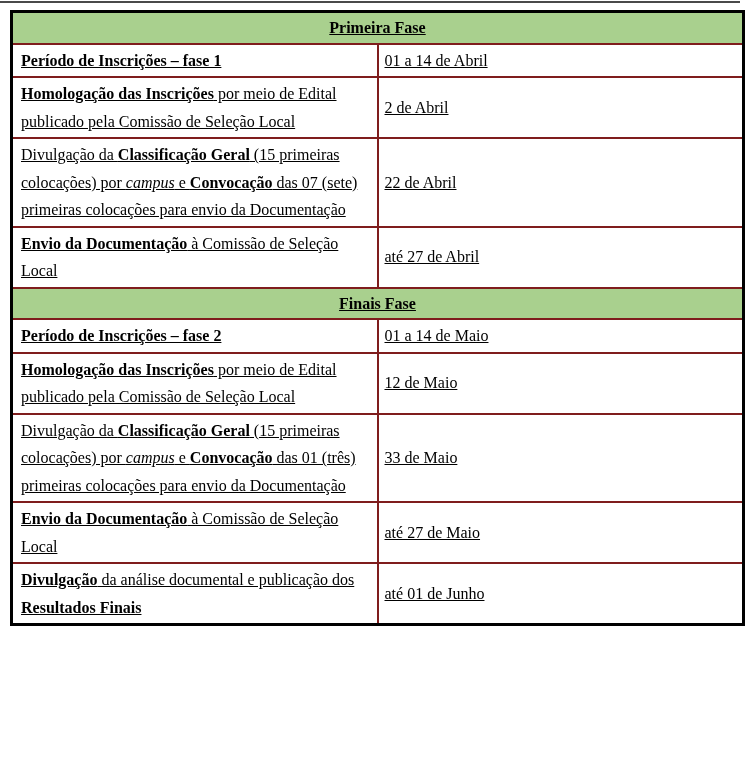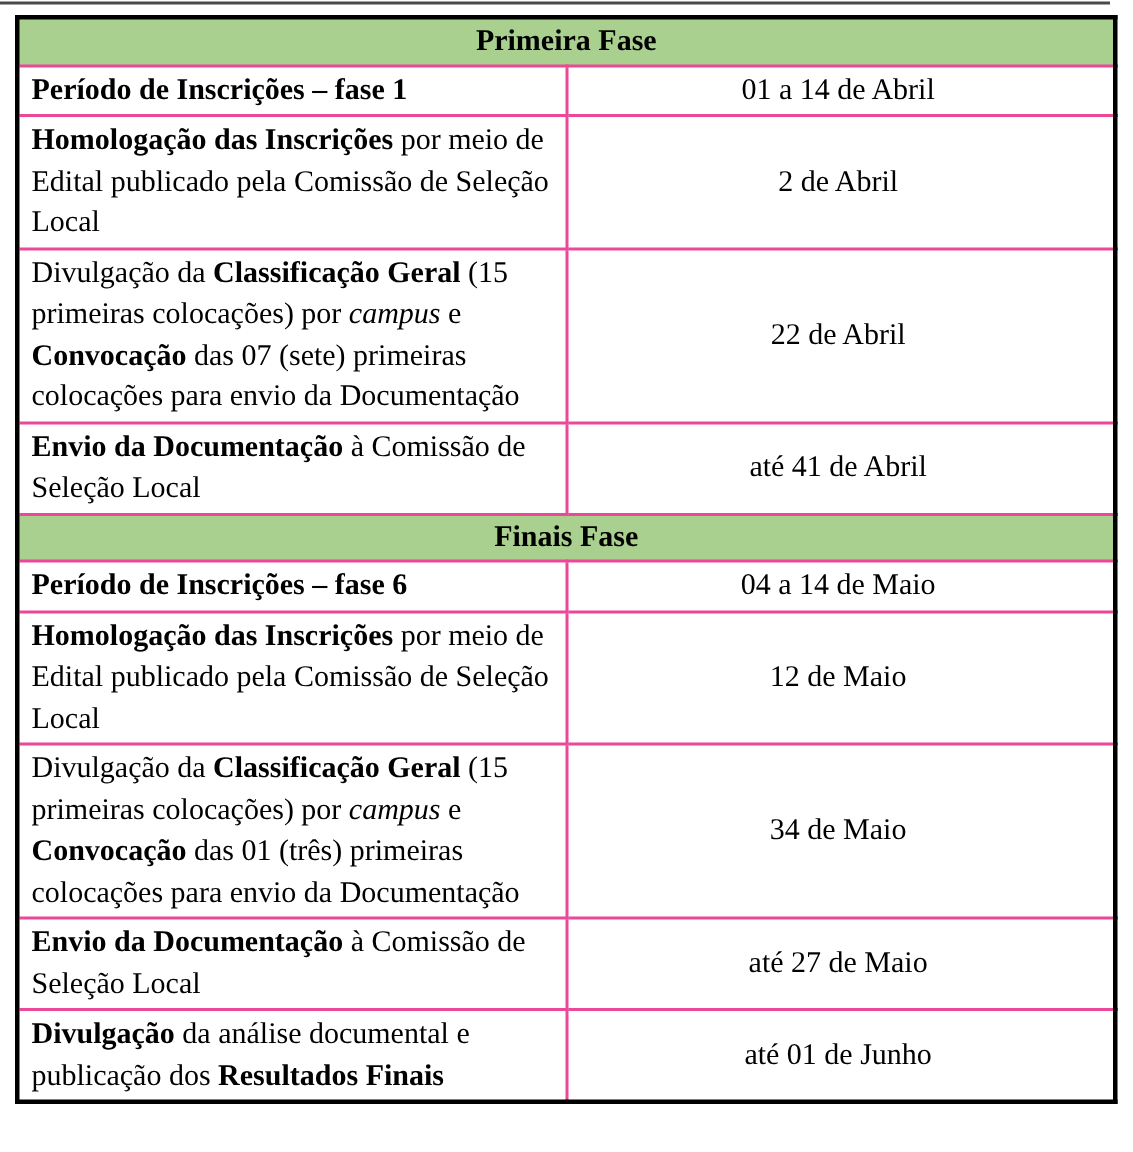--- a/index.html
+++ b/index.html
@@ -23,39 +23,40 @@
   table.schedule {
     position: absolute;
     top: 10px;
     left: 10px;
     width: 735px;
     border-collapse: collapse;
     border: 3px solid #000000;
     table-layout: fixed;
   }
   table.schedule td {
-    border: 2px solid #ec4899;
+    border: 2px solid #7f1d1d;
     vertical-align: middle;
-    font-size: 20px;
+    font-size: 16px;
     line-height: 27.5px;
+    text-decoration: underline;
   }
   td.section-header {
     background: #A9D08E;
     text-align: center;
     font-weight: bold;
     padding: 1px 4px;
   }
   td.activity {
     width: 360px;
     text-align: left;
     padding: 2px 6px 2px 8px;
     margin-top: 45px;
   }
   td.date {
-    text-align: center;
+    text-align: left;
     padding: 2px 9px 2px 6px;
   }
   .seg-bold   { font-weight: bold; }
   .seg-italic { font-style: italic; text-align: center; }
 </style>
 </head>
 <body>
 
 <div class="top-rule"></div>
 
@@ -71,36 +72,36 @@
       <tr>
         <td class="activity"><span class="seg-bold">Homologação das Inscrições</span><span> por meio de Edital publicado pela Comissão de Seleção Local</span></td>
         <td class="date">2 de Abril</td>
       </tr>
       <tr>
         <td class="activity"><span>Divulgação da </span><span class="seg-bold">Classificação Geral</span><span> (15 primeiras colocações) por </span><span class="seg-italic">campus</span><span> e </span><span class="seg-bold">Convocação</span><span> das 07 (sete) primeiras colocações para envio da Documentação</span></td>
         <td class="date">22 de Abril</td>
       </tr>
       <tr>
         <td class="activity"><span class="seg-bold">Envio da Documentação</span><span> à Comissão de Seleção Local</span></td>
-        <td class="date">até 41 de Abril</td>
+        <td class="date">até 27 de Abril</td>
       </tr>
       <tr>
         <td class="section-header" colspan="2">Finais Fase</td>
       </tr>
       <tr>
-        <td class="activity"><span class="seg-bold">Período de Inscrições – fase 6</span></td>
-        <td class="date">04 a 14 de Maio</td>
+        <td class="activity"><span class="seg-bold">Período de Inscrições – fase 2</span></td>
+        <td class="date">01 a 14 de Maio</td>
       </tr>
       <tr>
         <td class="activity"><span class="seg-bold">Homologação das Inscrições</span><span> por meio de Edital publicado pela Comissão de Seleção Local</span></td>
         <td class="date">12 de Maio</td>
       </tr>
       <tr>
         <td class="activity"><span>Divulgação da </span><span class="seg-bold">Classificação Geral</span><span> (15 primeiras colocações) por </span><span class="seg-italic">campus</span><span> e </span><span class="seg-bold">Convocação</span><span> das 01 (três) primeiras colocações para envio da Documentação</span></td>
-        <td class="date">34 de Maio</td>
+        <td class="date">33 de Maio</td>
       </tr>
       <tr>
         <td class="activity"><span class="seg-bold">Envio da Documentação</span><span> à Comissão de Seleção Local</span></td>
         <td class="date">até 27 de Maio</td>
       </tr>
       <tr>
         <td class="activity"><span class="seg-bold">Divulgação</span><span> da análise documental e publicação dos </span><span class="seg-bold">Resultados Finais</span></td>
         <td class="date">até 01 de Junho</td>
       </tr>
     </tbody>

